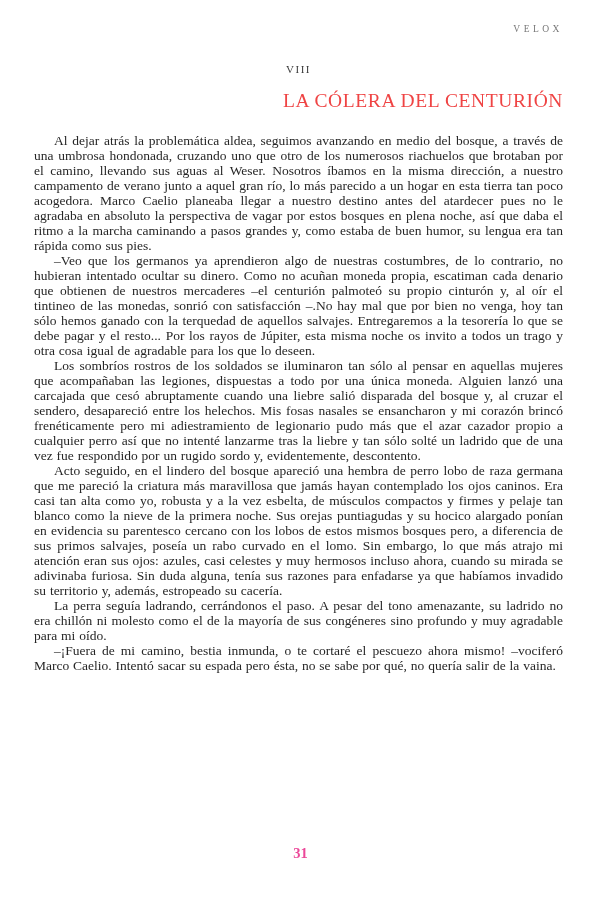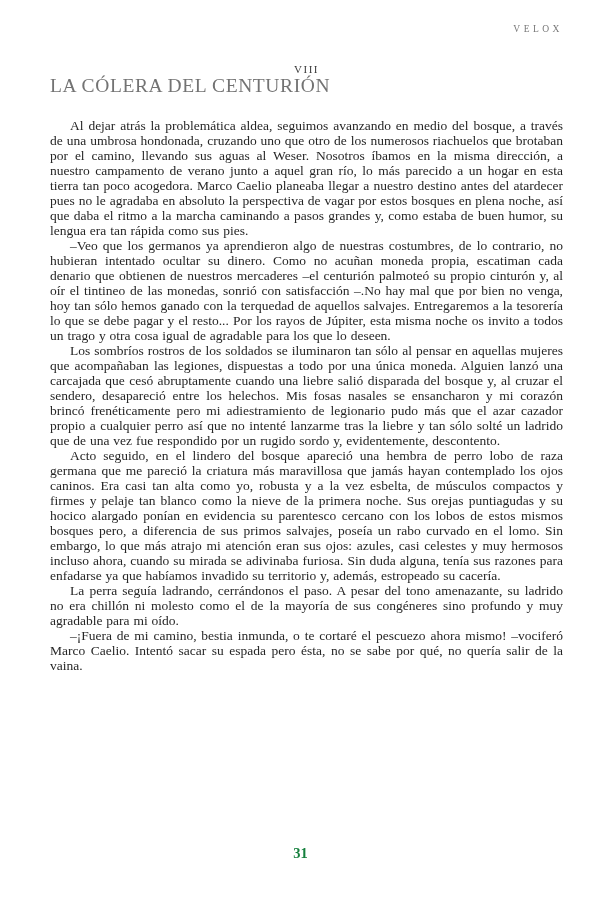--- a/index.html
+++ b/index.html
@@ -8,44 +8,45 @@
     background: #ffffff;
     font-family: "Liberation Serif", "DejaVu Serif", serif;
     color: #262626;
     position: relative;
     overflow: hidden;
   }
   .page {
     position: relative;
     width: 601px;
     height: 902px;
-    padding: 24px 38px 0 50px;
+    padding: 24px 38px 0 34px;
     background: #ffffff;
   }
   .running-header {
     text-align: right;
     font-size: 9.5px;
     letter-spacing: 3.5px;
     color: #787878;
     font-family: "Liberation Serif", "DejaVu Serif", serif;
     height: 14px;
   }
   .chapter-number {
     margin-top: 25px;
     text-align: center;
     font-size: 11px;
     letter-spacing: 1.5px;
     color: #3c3c3c;
     font-weight: normal;
   }
   .chapter-title {
-    text-align: left;
+    margin-top: 15px;
+    text-align: right;
     font-size: 19.5px;
     letter-spacing: 0.6px;
-    color: #737373;
+    color: #ef4444;
     font-weight: normal;
   }
   .body-text {
     margin-top: 21px;
   }
   .body-text p {
     font-size: 13.5px;
     line-height: 15px;
     text-align: justify;
     text-indent: 20px;
@@ -53,21 +54,21 @@
     word-spacing: 0.5px;
   }
   .page-number {
     position: absolute;
     left: 0;
     right: 0;
     top: 845px;
     text-align: center;
     font-size: 14.5px;
     font-weight: bold;
-    color: #15803d;
+    color: #ec4899;
   }
 </style>
 </head>
 <body>
 
 <div class="page">
 
   <div class="running-header">VELOX</div>
 
   <div class="chapter-number">VIII</div>

